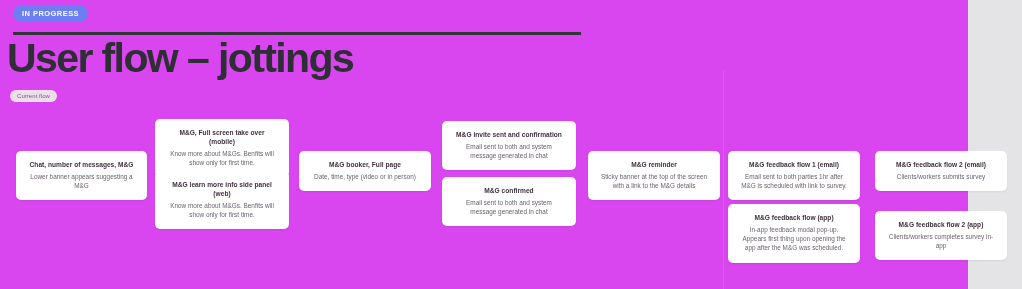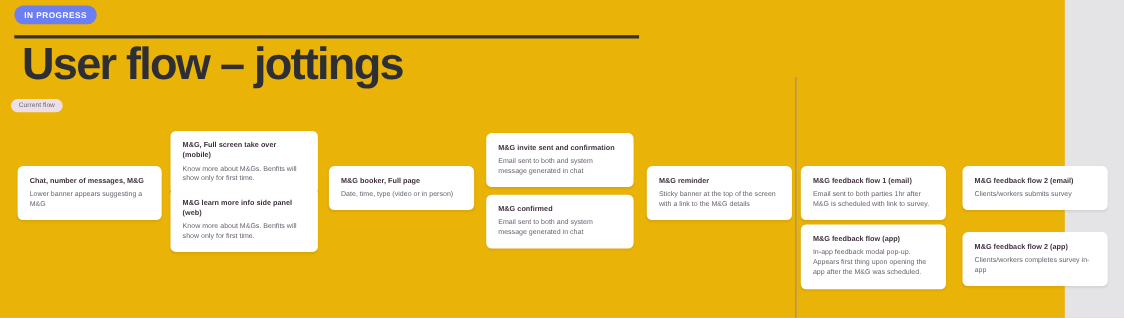--- a/index.html
+++ b/index.html
@@ -13,21 +13,22 @@
     overflow: hidden;
     background: #e4e4e6;
     font-family: "Liberation Sans", sans-serif;
     -webkit-font-smoothing: antialiased;
   }
 
   #board {
     position: relative;
     width: 968px;
     height: 289px;
-    background: #eab308;
+    background: #d946ef;
+    text-align: center;
   }
 
   
   .status-badge {
     position: absolute;
     left: 13px;
     top: 5px;
     height: 17px;
     padding: 0 9px;
     display: flex;
@@ -46,21 +47,21 @@
     position: absolute;
     left: 13px;
     top: 32px;
     width: 568px;
     height: 3px;
     background: #33333a;
   }
 
   .page-title {
     position: absolute;
-    left: 20px;
+    left: 7px;
     top: 36px;
     margin: 0;
     font-size: 41px;
     line-height: 44px;
     font-weight: bold;
     letter-spacing: -1.6px;
     color: #2e2e35;
     white-space: nowrap;
   }
 

